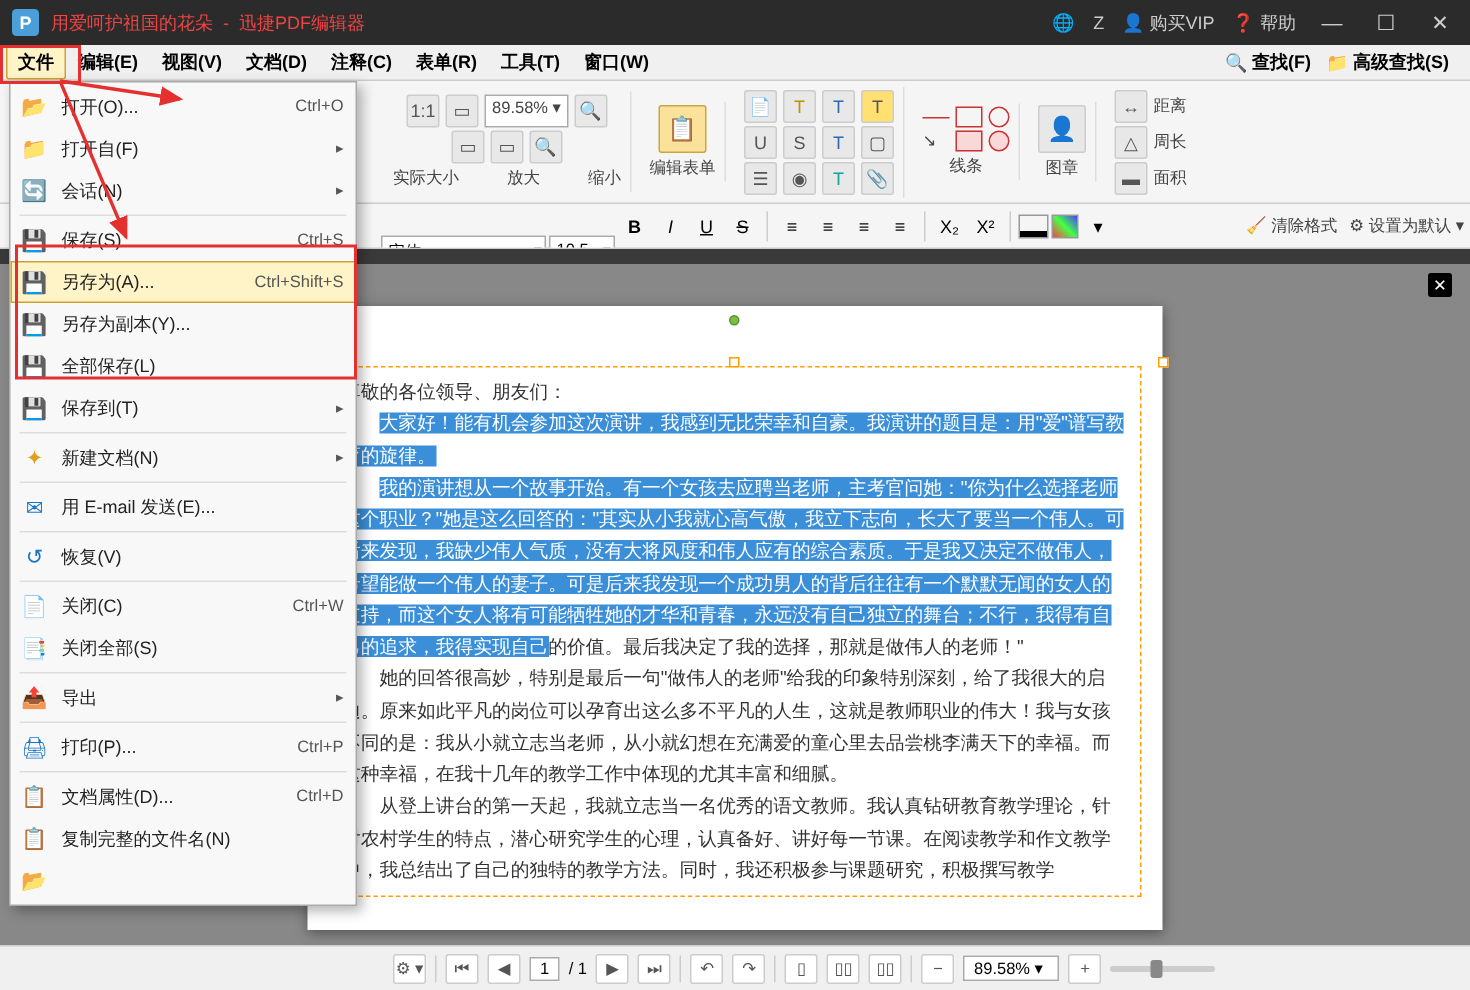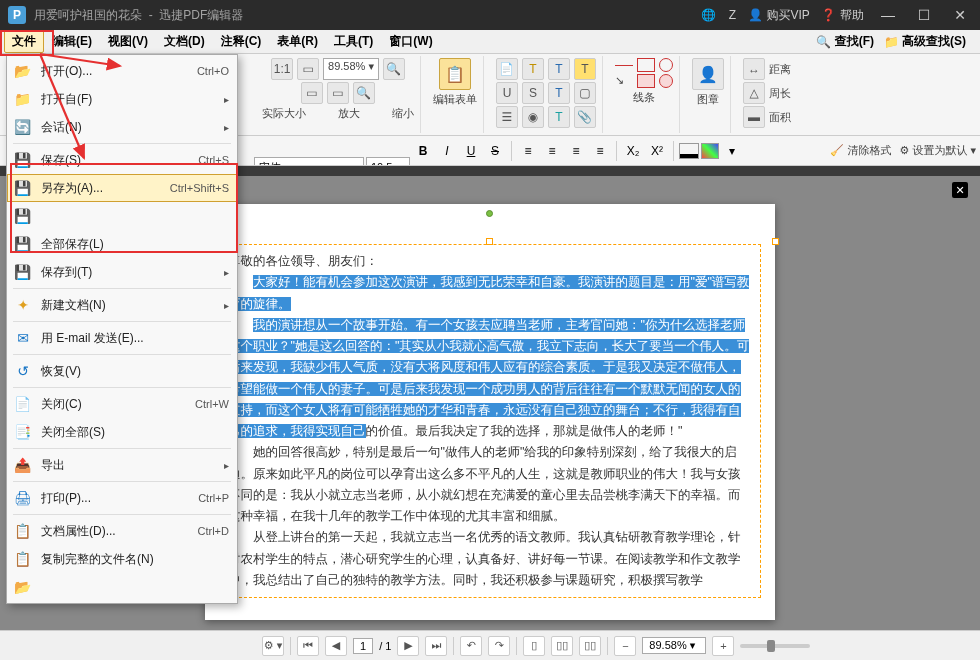--- a/index.html
+++ b/index.html
@@ -1,35 +1,35 @@
 <!DOCTYPE html>
 <html><head>
 <meta charset="utf-8">
 <style>
 * { margin: 0; padding: 0; box-sizing: border-box; font-family: "Microsoft YaHei", sans-serif; }
 body { width: 980px; height: 660px; background: #fff; font-size: 12px; overflow: hidden; position: relative; }
 
 
 .titlebar { height: 30px; background: #2b2b2b; color: #ccc; display: flex; align-items: center; padding: 0 8px; }
 .titlebar .logo { width: 18px; height: 18px; background: #4a9fd8; border-radius: 3px; margin-right: 8px; display: flex; align-items: center; justify-content: center; color: #fff; font-weight: bold; }
-.titlebar .title { flex: 1; color: #a3a3a3; }
+.titlebar .title { flex: 1; color: #ef4444; }
 .titlebar .right { display: flex; align-items: center; gap: 12px; color: #ccc; }
 .titlebar .right span { cursor: pointer; }
 .titlebar .winbtn { width: 24px; text-align: center; font-size: 14px; }
 
 
 .menubar { height: 24px; background: #f0f0f0; border-bottom: 1px solid #ccc; display: flex; align-items: center; padding: 0 4px; position: relative; font-weight: bold; }
 .menubar .item { padding: 3px 8px; cursor: pointer; }
 .menubar .item.active { background: #fff3c8; border: 1px solid #d0a030; border-radius: 2px; padding: 2px 7px; }
 .menubar .search-links { margin-left: auto; display: flex; gap: 10px; padding-right: 10px; }
 .menubar .search-links span { display: flex; align-items: center; gap: 3px; }
 
 
 .ribbon { height: 82px; background: #f5f5f5; border-bottom: 1px solid #ccc; display: flex; padding: 2px 4px; position: relative; overflow: hidden; }
-.ribbon-placeholder { flex:1; display:flex; justify-content:flex-start; gap:6px; padding-left:252px; }
+.ribbon-placeholder { flex:1; display:flex; align-items:center; justify-content:flex-start; gap:6px; padding-left:252px; }
 .ribbon .grp { display:flex; flex-direction:column; align-items:center; gap:2px; padding:2px 6px; border-right:1px solid #ddd; font-size:11px; color:#444; }
 .ribbon .grp .tiny { display:flex; gap:4px; }
 .ico { width:22px; height:22px; background:#e8e8e8; border:1px solid #ccc; border-radius:2px; display:inline-flex; align-items:center; justify-content:center; font-size:12px; color:#555; }
 .ico.lg { width:32px; height:32px; font-size:16px; }
 .ribbon .zoombox { border:1px solid #aaa; background:#fff; font-size:11px; padding:1px 4px; }
 .shape-sw { width:18px; height:14px; border:1.5px solid #c33; display:inline-block; }
 .shape-sw.fill { background:#f8d8d8; }
 .shape-sw.circ { border-radius:50%; width:14px; }
 
 
@@ -288,20 +288,21 @@
       <span class="lbl">保存(S)</span>
       <span class="sc">Ctrl+S</span>
     </div>
   <div class="mi hl">
       <span class="ic">💾</span>
       <span class="lbl">另存为(A)...</span>
       <span class="sc">Ctrl+Shift+S</span>
     </div>
   <div class="mi">
       <span class="ic">💾</span>
+      <span class="lbl">另存为副本(Y)...</span>
     </div>
   <div class="mi">
       <span class="ic">💾</span>
       <span class="lbl">全部保存(L)</span>
     </div>
   <div class="mi">
       <span class="ic">💾</span>
       <span class="lbl">保存到(T)</span>
       <span class="arr">▸</span>
     </div>

